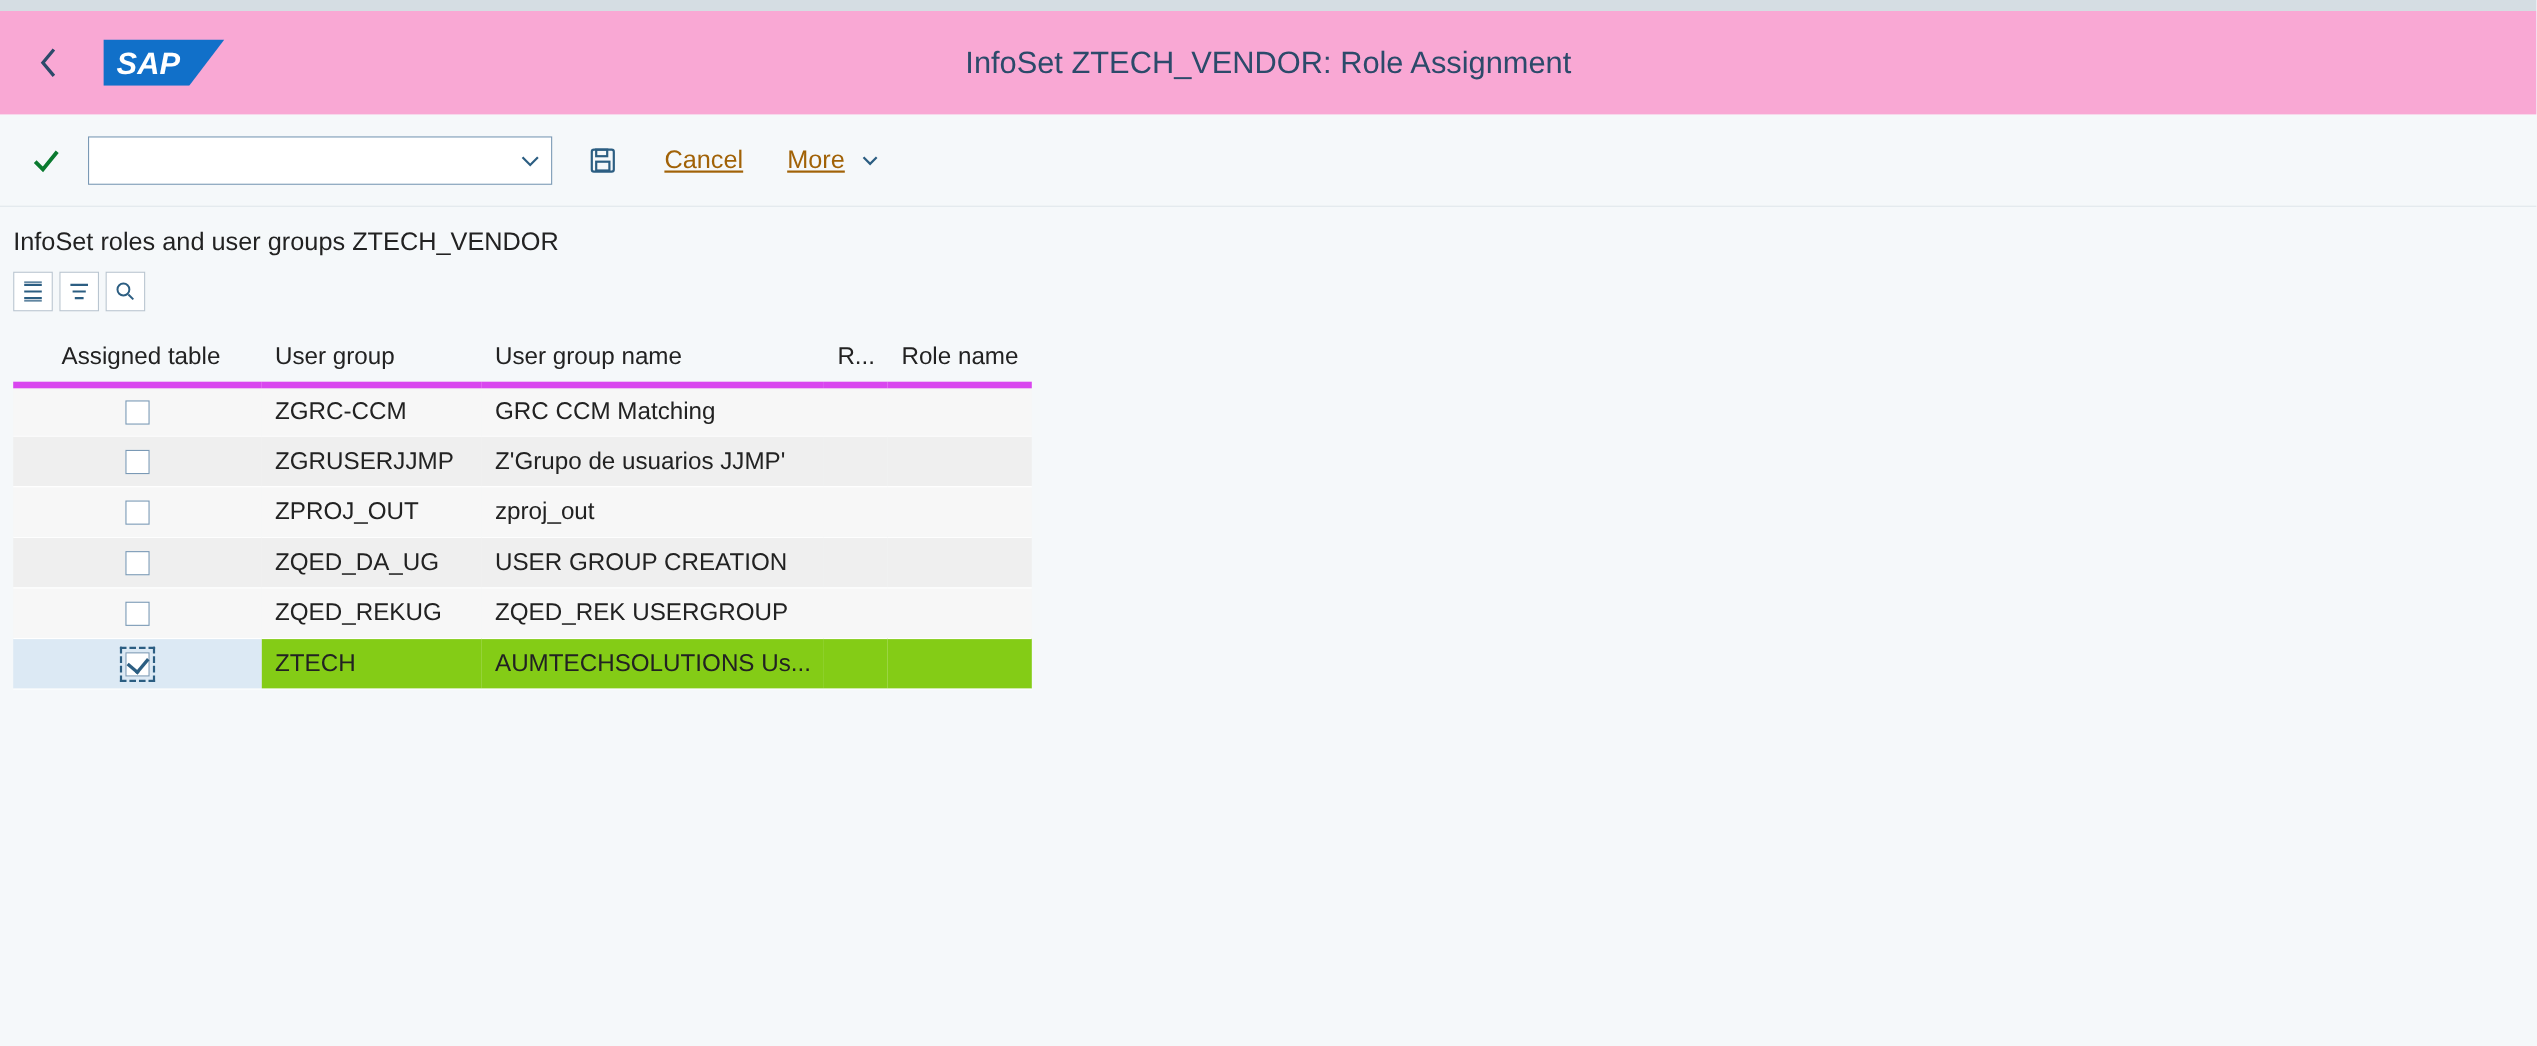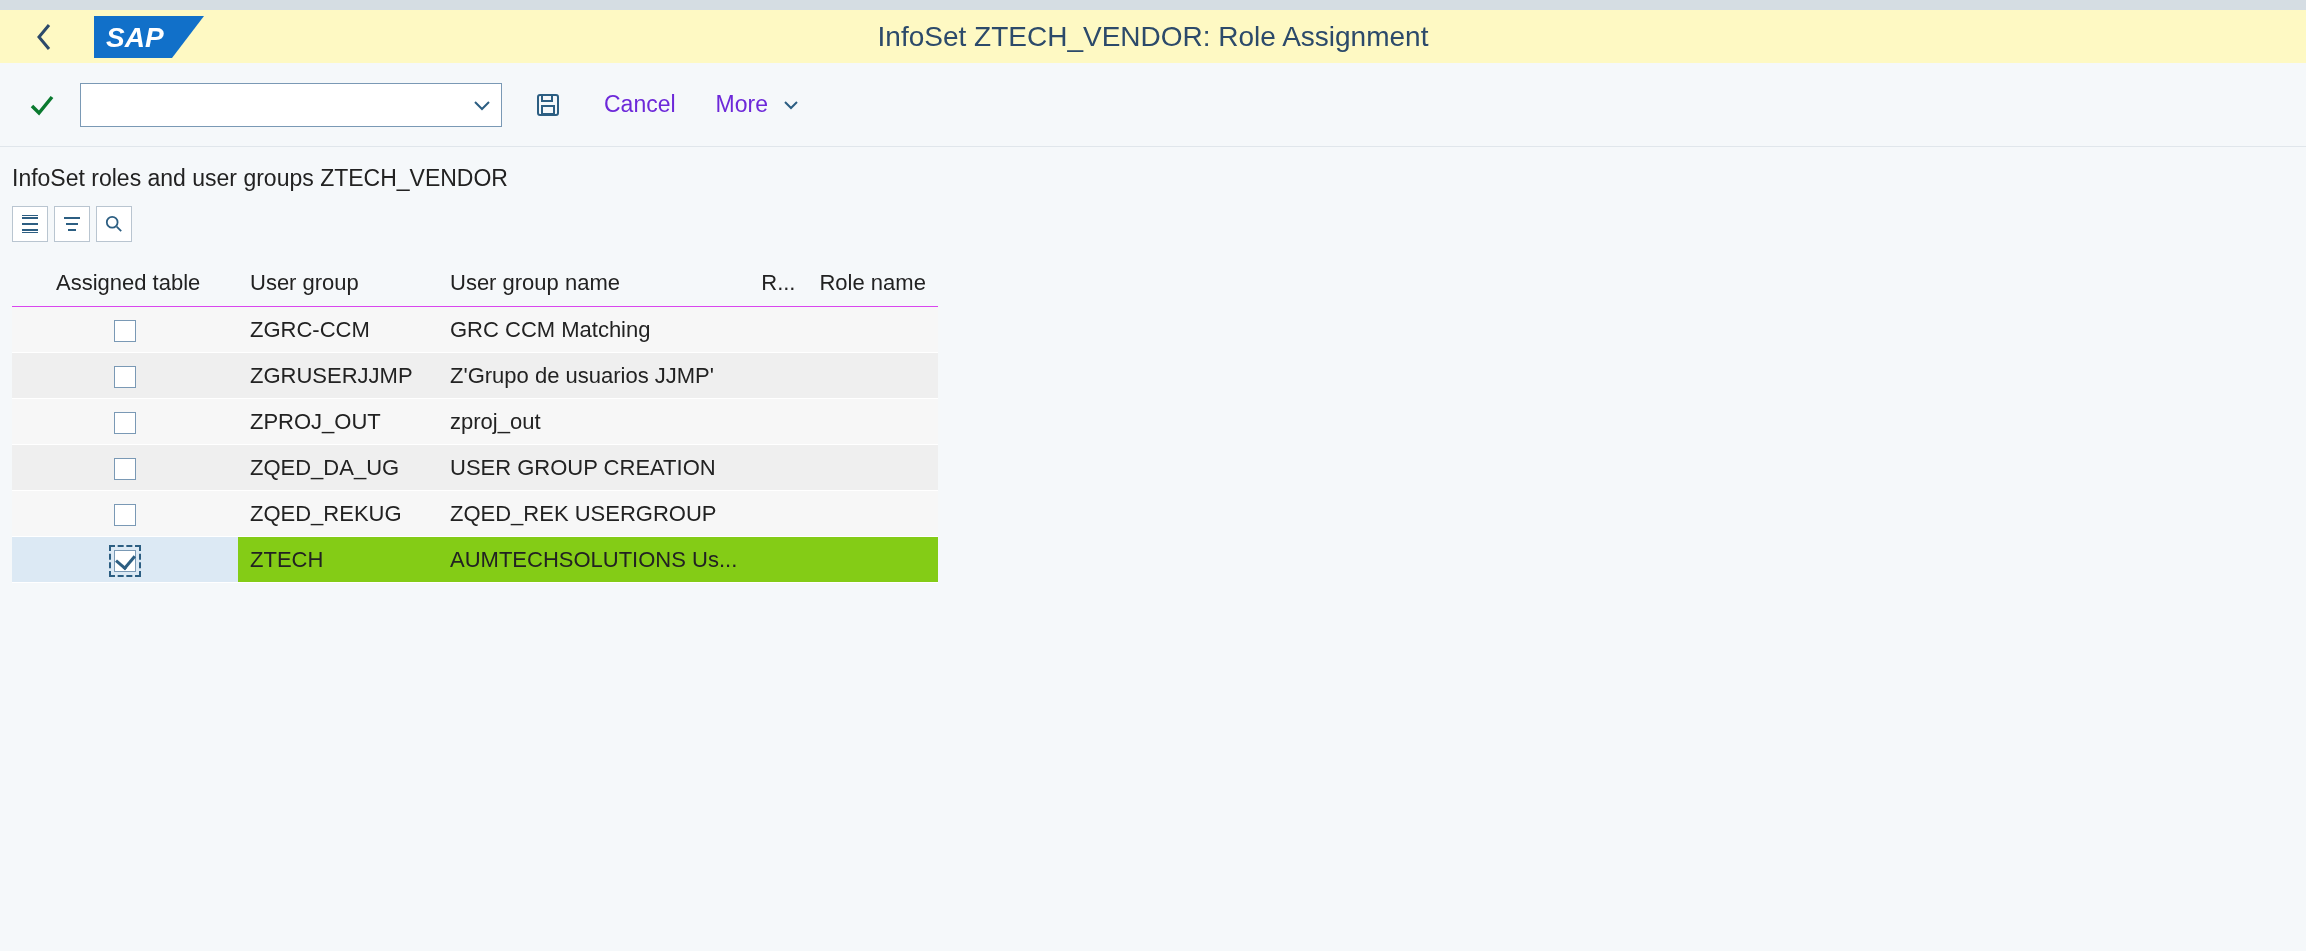--- a/index.html
+++ b/index.html
@@ -8,22 +8,22 @@
     font-size: 19px;
     background: #f5f8fa;
     color: #333;
     width: 2306px;
   }
   .top-grey-bar {
     height: 10px;
     background: #d5dde3;
   }
   .header {
-    background: #fef9c3;
-    height: 53px;
+    background: #f9a8d4;
+    height: 94px;
     display: flex;
     align-items: center;
     padding: 0 24px;
     position: relative;
   }
   .back-btn {
     width: 40px;
     height: 40px;
     display: flex;
     align-items: center;
@@ -78,24 +78,25 @@
   .save-btn {
     margin-left: 10px;
     width: 32px;
     height: 32px;
     display: flex;
     align-items: center;
     justify-content: center;
     cursor: pointer;
   }
   .toolbar-link {
-    color: #6d28d9;
+    color: #a16207;
     font-size: 23px;
     cursor: pointer;
     margin-left: 20px;
+    text-decoration: underline;
   }
   .more-link {
     display: flex;
     align-items: center;
     gap: 15px;
   }
   .content {
     padding: 18px 12px 0 12px;
   }
   .section-title {
@@ -123,21 +124,21 @@
     border-collapse: collapse;
     width: auto;
   }
   .table th {
     text-align: left;
     font-weight: 400;
     font-size: 22px;
     color: #222;
     padding: 10px 12px;
     background: #f5f8fa;
-    border-bottom: 1px solid #d946ef;
+    border-bottom: 6px solid #d946ef;
     white-space: nowrap;
   }
   .table td {
     font-size: 22px;
     color: #222;
     padding: 8px 12px;
     border-bottom: 1px solid #fff;
     white-space: nowrap;
     height: 46px;
   }

